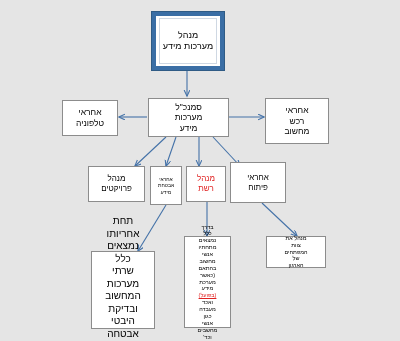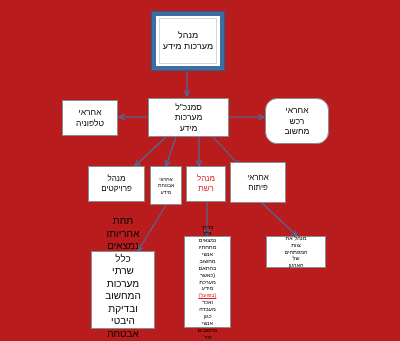--- a/index.html
+++ b/index.html
@@ -4,21 +4,21 @@
 <style>
   html, body {
     margin: 0;
     padding: 0;
     background: #ffffff;
   }
   #canvas {
     position: relative;
     width: 400px;
     height: 341px;
-    background: #b91c1c;
+    background: #e5e5e5;
     font-family: "Liberation Sans", sans-serif;
     overflow: hidden;
   }
   svg.connectors {
     position: absolute;
     left: 0;
     top: 0;
     width: 400px;
     height: 341px;
     pointer-events: none;
@@ -106,21 +106,21 @@
   <div class="node lvl2" style="left:148px; top:98px; width:81px; height:39px;">
     <span>סמנכ"ל מערכות
 מידע</span>
   </div>
 
   <div class="node lvl2" style="left:62px; top:100px; width:56px; height:36px;">
     <span>אחראי
 טלפוניה</span>
   </div>
 
-  <div class="node lvl2" style="left:265px; top:98px; width:64px; height:46px;border-radius:12px;">
+  <div class="node lvl2" style="left:265px; top:98px; width:64px; height:46px;">
     <span>אחראי רכש
 מחשוב</span>
   </div>
 
   <div class="node lvl3" style="left:88px; top:166px; width:57px; height:36px;">
     <span>מנהל
 פרויקטים</span>
   </div>
 
   <div class="node lvl3-small" style="left:150px; top:166px; width:32px; height:39px;">

